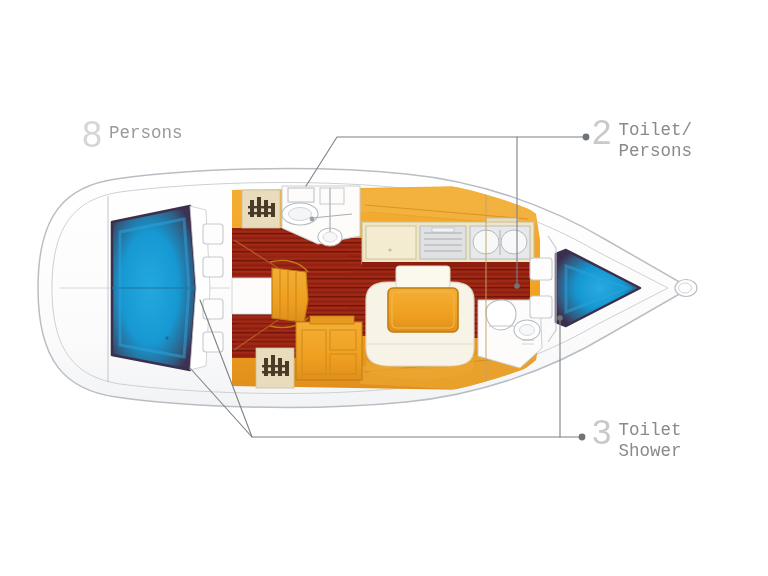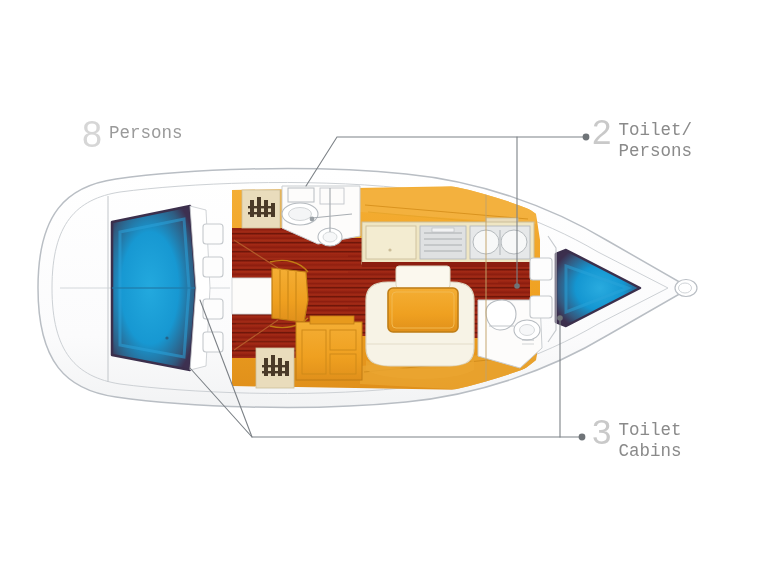--- a/index.html
+++ b/index.html
@@ -352,17 +352,17 @@
     <div class="ctext">
       <span>Toilet/</span>
       <span>Persons</span>
     </div>
   </div>
 
   <div class="callout" id="callout-cabins">
     <div class="cnum">3</div>
     <div class="ctext">
       <span>Toilet</span>
-      <span>Cabins</span>
+      <span>Shower</span>
     </div>
   </div>
 
 </div>
 
 </body></html>

